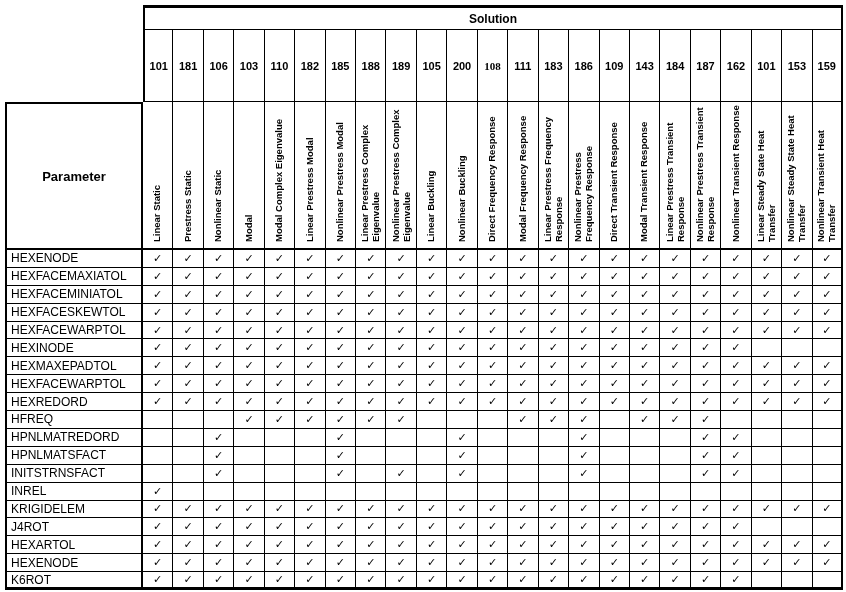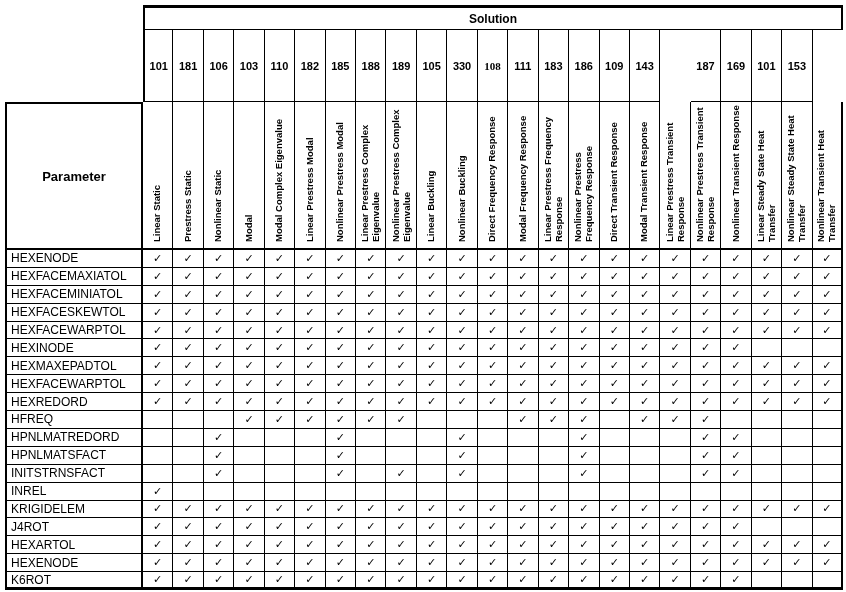--- a/index.html
+++ b/index.html
@@ -35,31 +35,33 @@
       <div class="cell numcell bl2" style="grid-area: 2 / 2;">101</div>
       <div class="cell numcell" style="grid-area: 2 / 3;">181</div>
       <div class="cell numcell" style="grid-area: 2 / 4;">106</div>
       <div class="cell numcell" style="grid-area: 2 / 5;">103</div>
       <div class="cell numcell" style="grid-area: 2 / 6;">110</div>
       <div class="cell numcell" style="grid-area: 2 / 7;">182</div>
       <div class="cell numcell" style="grid-area: 2 / 8;">185</div>
       <div class="cell numcell" style="grid-area: 2 / 9;">188</div>
       <div class="cell numcell" style="grid-area: 2 / 10;">189</div>
       <div class="cell numcell" style="grid-area: 2 / 11;">105</div>
-      <div class="cell numcell" style="grid-area: 2 / 12;">330</div>
+      <div class="cell numcell" style="grid-area: 2 / 12;">200</div>
       <div class="cell numcell" style="grid-area: 2 / 13; font-family: Liberation Serif, serif;">108</div>
       <div class="cell numcell" style="grid-area: 2 / 14;">111</div>
       <div class="cell numcell" style="grid-area: 2 / 15;">183</div>
       <div class="cell numcell" style="grid-area: 2 / 16;">186</div>
       <div class="cell numcell" style="grid-area: 2 / 17;">109</div>
       <div class="cell numcell" style="grid-area: 2 / 18;">143</div>
+      <div class="cell numcell" style="grid-area: 2 / 19;">184</div>
       <div class="cell numcell" style="grid-area: 2 / 20;">187</div>
-      <div class="cell numcell" style="grid-area: 2 / 21;">169</div>
+      <div class="cell numcell" style="grid-area: 2 / 21;">162</div>
       <div class="cell numcell" style="grid-area: 2 / 22;">101</div>
       <div class="cell numcell" style="grid-area: 2 / 23;">153</div>
+      <div class="cell numcell br2" style="grid-area: 2 / 24;">159</div>
       <div class="cell paramcell" style="grid-area: 3 / 1;">Parameter</div>
       <div class="cell labcell" style="grid-area: 3 / 2;">
         <div class="vtext">Linear Static</div>
       </div>
       <div class="cell labcell" style="grid-area: 3 / 3;">
         <div class="vtext">Prestress Static</div>
       </div>
       <div class="cell labcell" style="grid-area: 3 / 4;">
         <div class="vtext">Nonlinear Static</div>
       </div>

